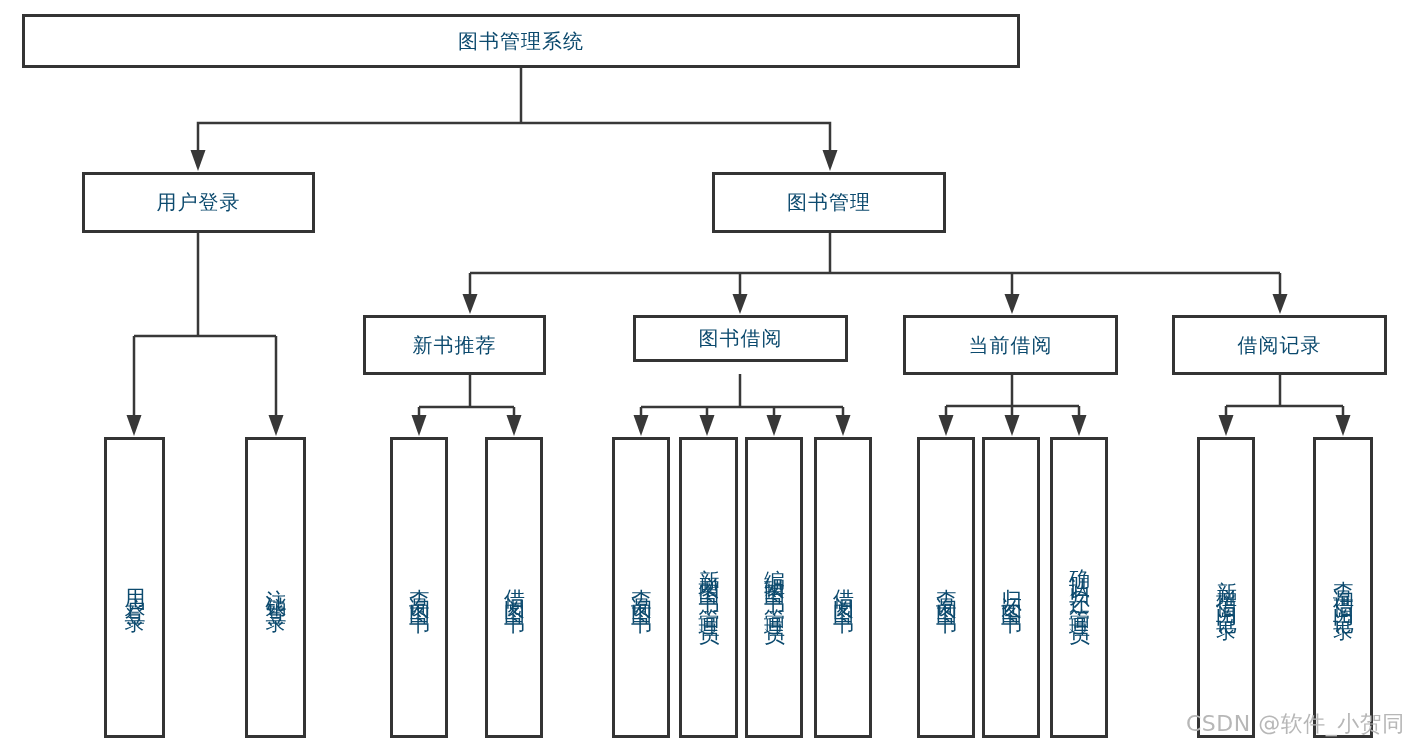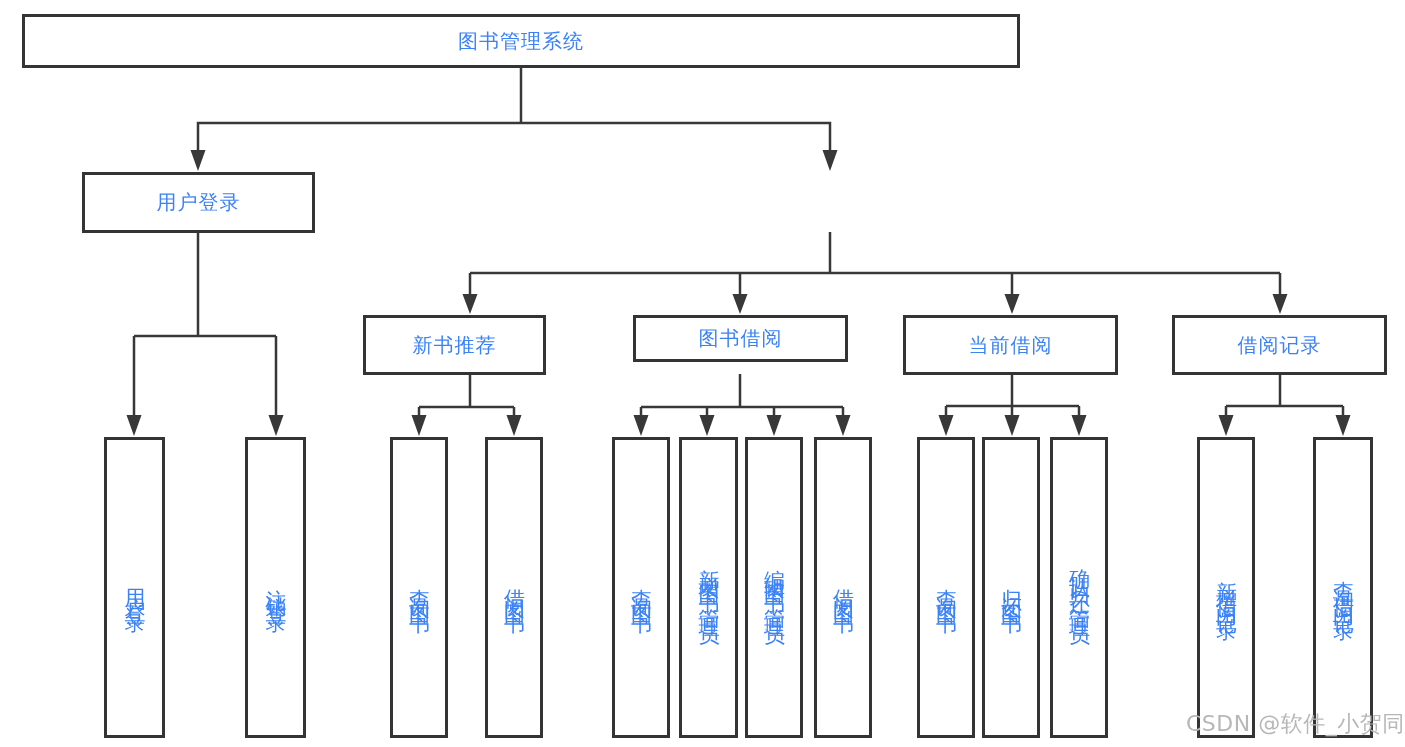--- a/index.html
+++ b/index.html
@@ -13,21 +13,21 @@
     width: 1405px;
     height: 747px;
     background: #ffffff;
     overflow: hidden;
   }
   .box {
     position: absolute;
     box-sizing: border-box;
     border: 3px solid #343434;
     background: #ffffff;
-    color: #3b82f6;
+    color: #0c4a6e;
     display: flex;
     align-items: center;
     justify-content: center;
     text-align: center;
   }
   .box.h {
     font-size: 20px;
     letter-spacing: 1px;
     white-space: nowrap;
   }
@@ -115,20 +115,21 @@
     <g>
       <path d="M1280,374 L1280,406 M1226,406 L1343,406 M1226,406 L1226,417 M1343,406 L1343,417"></path>
       <polygon points="1218.5,415 1233.5,415 1226,436"></polygon>
       <polygon points="1335.5,415 1350.5,415 1343,436"></polygon>
     </g>
   </svg>
 
   <div class="box h" style="left:22px;top:14px;width:998px;height:54px">图书管理系统</div>
 
   <div class="box h" style="left:82px;top:172px;width:233px;height:61px">用户登录</div>
+  <div class="box h" style="left:712px;top:172px;width:234px;height:61px">图书管理</div>
 
   <div class="box h" style="left:363px;top:315px;width:183px;height:60px">新书推荐</div>
   <div class="box h" style="left:633px;top:315px;width:215px;height:47px">图书借阅</div>
   <div class="box h" style="left:903px;top:315px;width:215px;height:60px">当前借阅</div>
   <div class="box h" style="left:1172px;top:315px;width:215px;height:60px">借阅记录</div>
 
   <div class="box v" style="left:104px;top:437px;width:61px;height:301px">用户登录</div>
   <div class="box v" style="left:245px;top:437px;width:61px;height:301px">注销登录</div>
 
   <div class="box v" style="left:390px;top:437px;width:58px;height:301px">查询图书</div>

